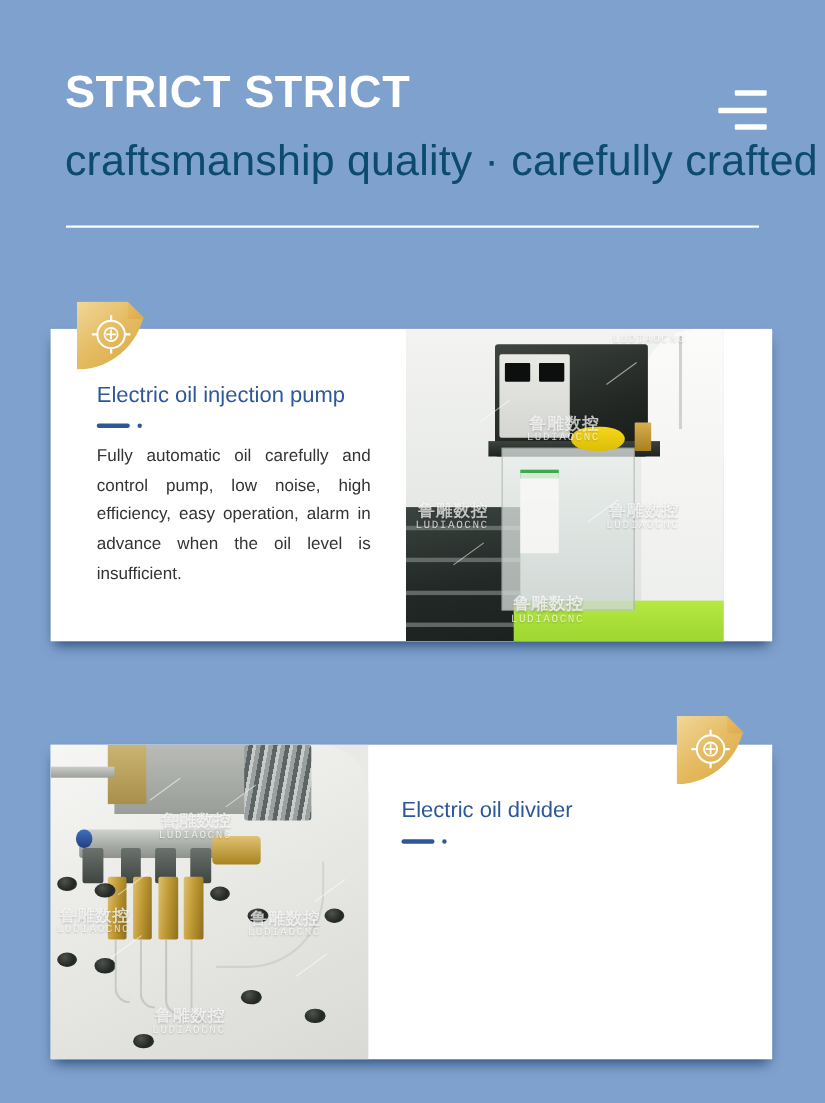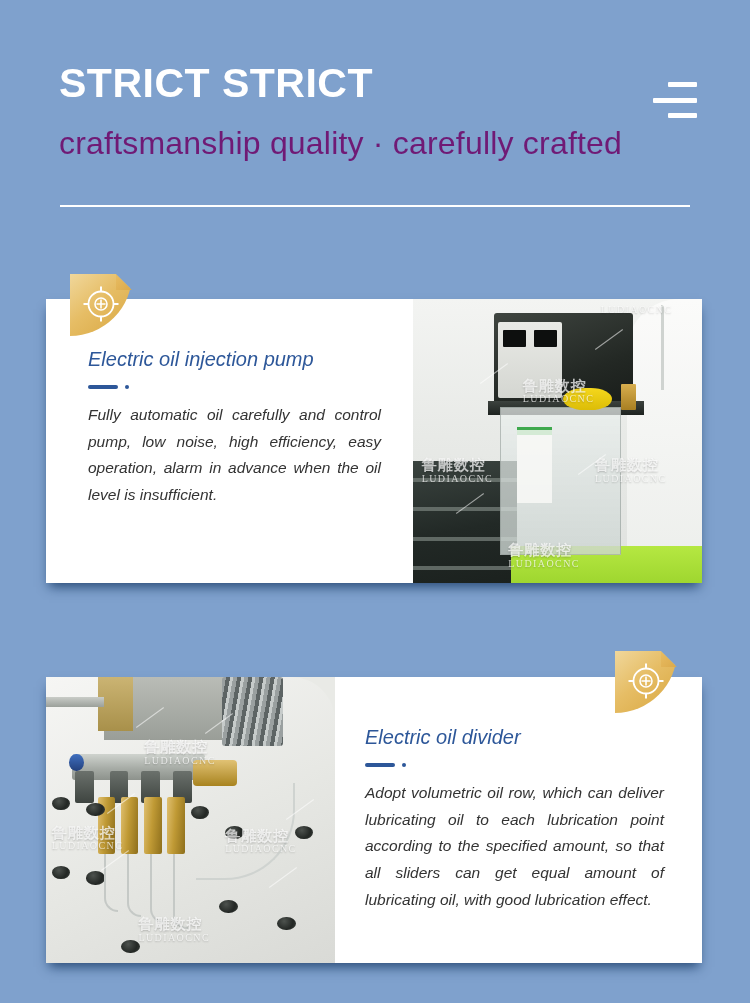--- a/index.html
+++ b/index.html
@@ -13,21 +13,21 @@
 
   
   .header { position:absolute; left:0; top:0; width:750px; height:230px; }
   .page-title {
     position:absolute; left:59px; top:63px;
     font-size:41px; font-weight:bold; color:#ffffff;
     letter-spacing:0.5px; line-height:1;
   }
   .page-subtitle {
     position:absolute; left:59px; top:126px;
-    font-size:32px; font-weight:normal; color:#701a75;
+    font-size:39px; font-weight:normal; color:#0c4a6e;
     line-height:1.1; letter-spacing:0.2px;
   }
   .menu-icon {
     position:absolute; right:53px; top:82px;
     width:44px; height:36px;
     display:flex; flex-direction:column; align-items:flex-end;
     justify-content:space-between;
     cursor:pointer;
   }
   .menu-icon .bar { background:#ffffff; height:5px; border-radius:1px; }
@@ -44,24 +44,23 @@
     background:#ffffff;
     box-shadow:0 7px 11px -3px rgba(18,52,96,0.78);
   }
   .card.card-one { left:46px; top:299px; width:656px; height:284px; }
   .card.card-two { left:46px; top:677px; width:656px; height:286px; }
 
   .card-inner { display:flex; width:100%; height:100%; }
 
   
   .card-text {
-    width:367px; height:100%;
+    width:323px; height:100%;
     padding:48px 32px 0 42px;
     position:relative;
-    font-style:italic;
   }
   .card-two .card-text { padding:48px 38px 0 30px; }
 
   .card-title {
     font-size:20px; color:#2d5799; font-weight:normal;
     line-height:1.2; margin-bottom:14px; white-space:nowrap;
   }
   .title-deco { display:flex; align-items:center; gap:7px; margin-bottom:13px; }
   .title-deco .dash { width:30px; height:4px; background:#2d5799; border-radius:2px; }
   .title-deco .dot  { width:4px;  height:4px; background:#2d5799; border-radius:50%; }
@@ -206,22 +205,22 @@
   }
   .photo-divider .wire {
     position:absolute; right:14%; top:37%; width:34%; height:34%;
     border-right:2px solid #cfd3d0; border-bottom:2px solid #cfd3d0;
     border-bottom-right-radius:70px;
   }
 
   
   .wm {
     position:absolute; color:rgba(255,255,255,.72);
-    text-align:left; line-height:1.05; pointer-events:none;
-    font-family:Liberation Serif, serif;
+    text-align:right; line-height:1.05; pointer-events:none;
+    font-family:Liberation Mono, monospace;
     text-shadow:0 1px 2px rgba(0,0,0,.22);
   }
   .wm .cn { display:block; font-size:15px; font-weight:bold; letter-spacing:1px; }
   .wm .en { display:block; font-size:10px; letter-spacing:1.4px; }
   .wm-slash {
     position:absolute; width:34px; height:1px;
     background:rgba(255,255,255,.55); transform:rotate(-36deg);
   }
 
   
@@ -402,21 +401,20 @@
         </span>
       </div>
     </div>
 
     <div class="card-text">
       <div class="card-title nowrap">Electric oil divider</div>
       <div class="title-deco">
         <span class="dash"></span>
         <span class="dot"></span>
       </div>
-      <div class="card-body">Adopt volumetric oil row, which can deliver lubricating oil to each lubrication point according to the specified amount, so that all sliders can get equal amount of lubricating oil, with good lubrication effect.</div>
     </div>
   </div>
 </div>
 
 <div class="badge badge-two">
   <span class="notch"></span>
   <svg width="38" height="38" viewBox="0 0 38 38">
     <circle cx="19" cy="19" r="12.5" fill="none" stroke="#ffffff" stroke-width="1.8"></circle>
     <circle cx="19" cy="19" r="6" fill="none" stroke="#ffffff" stroke-width="1.6"></circle>
     <line x1="19" y1="14.5" x2="19" y2="23.5" stroke="#ffffff" stroke-width="1.6"></line>

